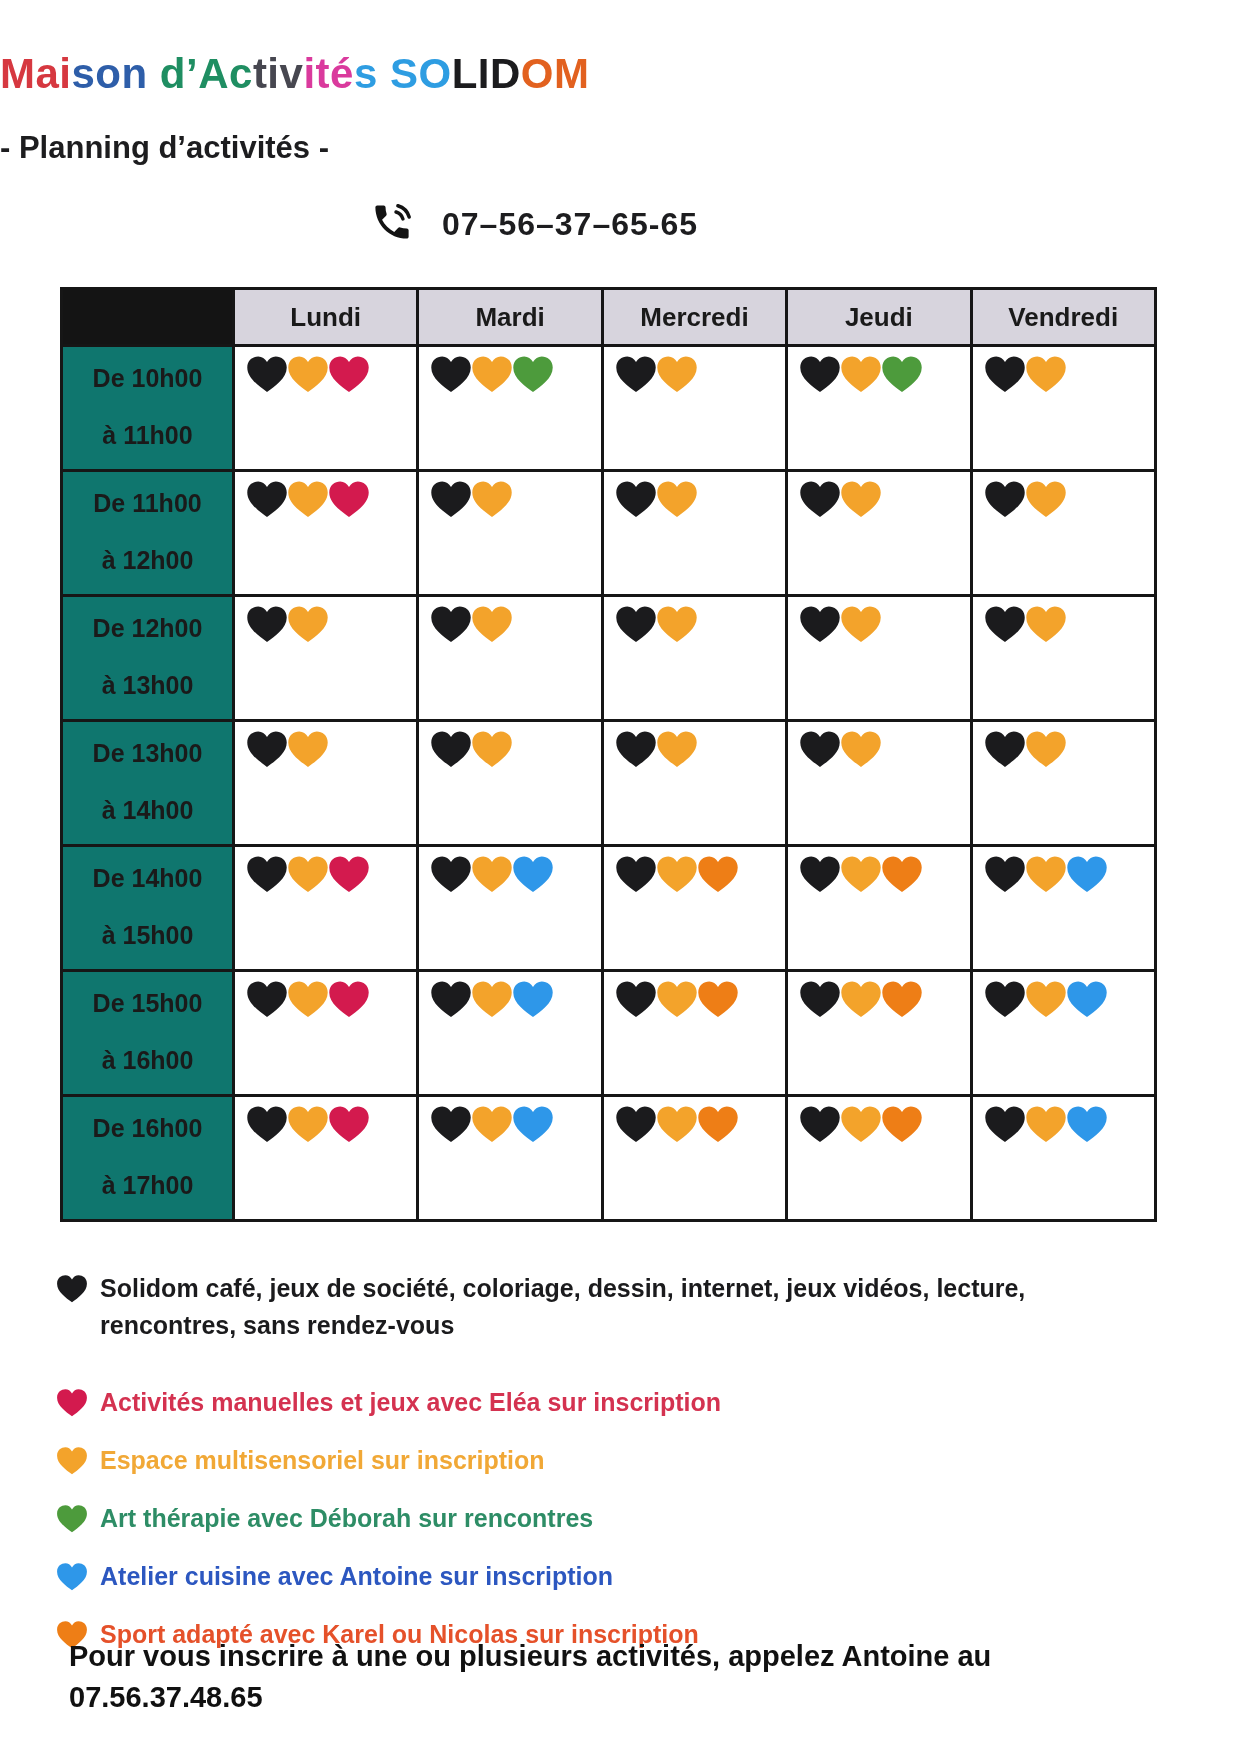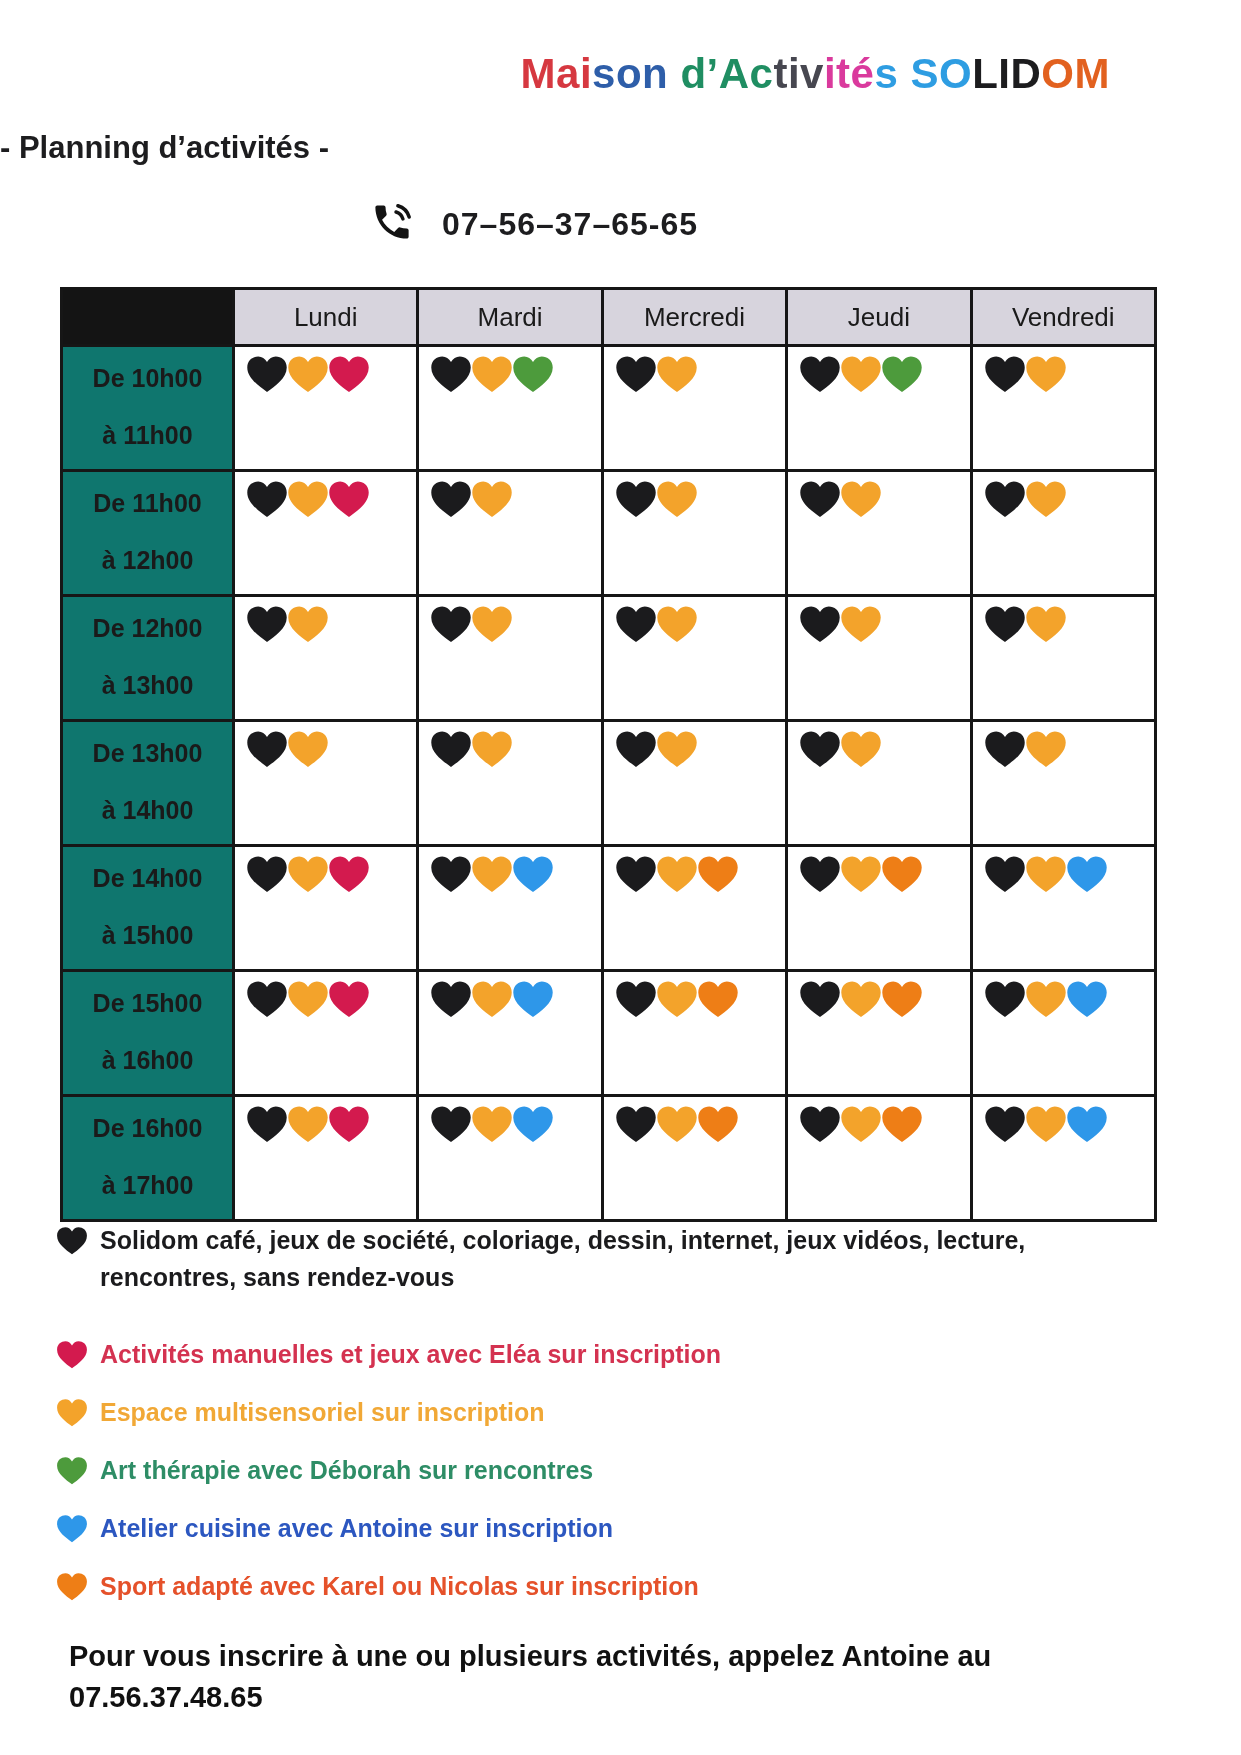--- a/index.html
+++ b/index.html
@@ -7,62 +7,62 @@
     width:1241px;height:1755px;
     background:#ffffff;
     font-family:"Liberation Sans", sans-serif;
     position:relative;
     color:#1c1c1e;
     overflow:hidden;
   }
   .page{position:absolute;inset:0;}
   .title{
     position:absolute;left:0;top:50px;width:1110px;
-    text-align:right;font-size:42px;font-weight:bold;margin:0;
+    text-align:left;font-size:42px;font-weight:bold;margin:0;
     letter-spacing:0.5px;
   }
   .title span{white-space:pre;}
   .subtitle{
     position:absolute;left:0;top:130px;width:1110px;
     text-align:left;font-size:31px;font-weight:bold;margin:0;color:#1d1d1f;
   }
   .phone-row{
     position:absolute;left:368px;top:198px;
     display:flex;align-items:center;gap:26px;
   }
   .phone-number{font-size:32px;font-weight:bold;color:#1d1d1f;letter-spacing:1px;}
   table.schedule{
     position:absolute;left:60px;top:287px;
     border-collapse:collapse;table-layout:fixed;width:1097px;
     background:#ffffff;
   }
   table.schedule th, table.schedule td{border:3px solid #161616;}
   table.schedule thead th{
     height:52px;background:#d7d4dd;
-    font-size:26px;font-weight:normal;color:#1a1a1a;text-align:center;
+    font-size:26px;font-weight:bold;color:#1a1a1a;text-align:center;
   }
   table.schedule thead th.corner{background:#141414;width:167px;}
   table.schedule tbody th.time{
     background:#0f766e;vertical-align:top;text-align:center;
     font-size:25px;font-weight:bold;color:#1a1a1a;
     padding-top:17px;
   }
   .time .t1{margin-bottom:28px;}
   table.schedule td.slot{
     height:113px;background:#ffffff;vertical-align:top;
     padding:9px 0 0 12px;
   }
   td.slot svg{display:inline-block;margin-right:1px;}
   .legend{position:absolute;left:57px;top:1222px;width:1080px;}
   .legend-item{
     display:flex;align-items:flex-start;
     margin-bottom:21px;
     font-size:25px;font-weight:bold;
   }
-  .legend-item:first-child{margin-bottom:40px;}
+  .legend-item:first-child{margin-bottom:40px;margin-top:48px;}
   .legend-item svg{flex:none;margin-right:13px;margin-top:5px;}
   .legend-item .txt{white-space:pre-line;line-height:37px;}
   .footer{
     position:absolute;left:57px;top:1636px;width:1100px;
     font-size:29px;font-weight:bold;color:#111;
     line-height:41px;white-space:pre-line;margin-left:12px;
   }
 </style>
 </head>
 <body>

